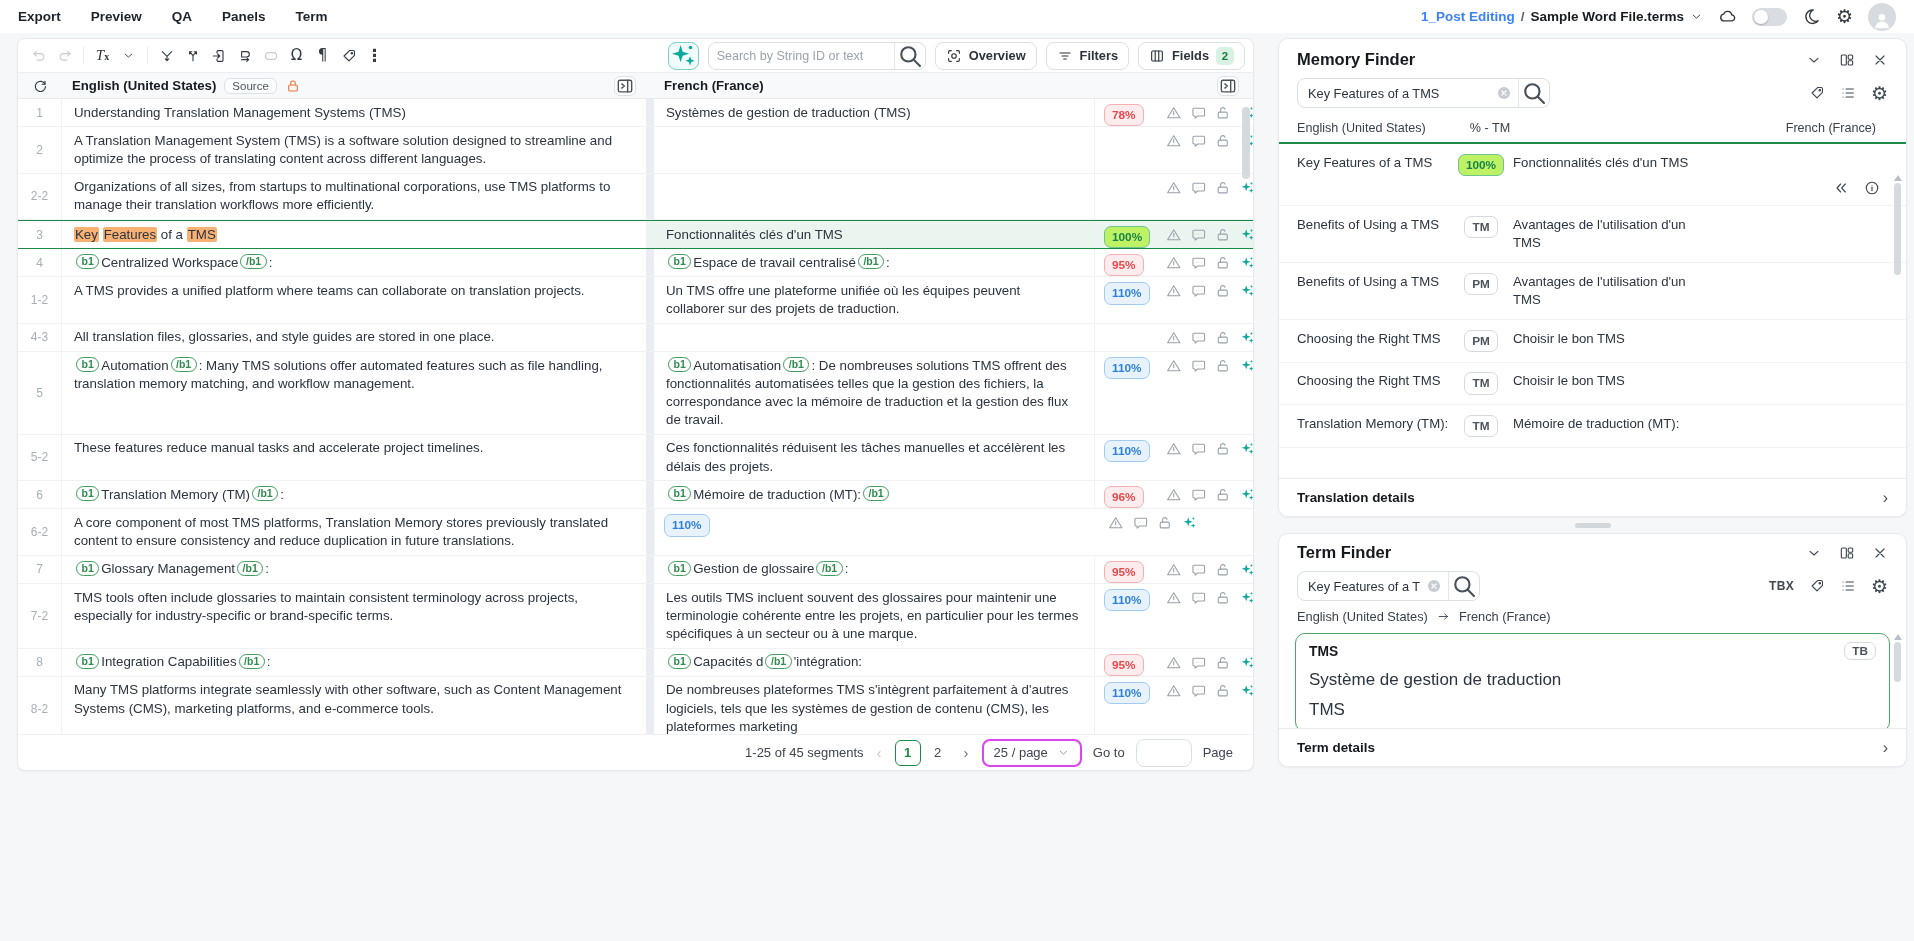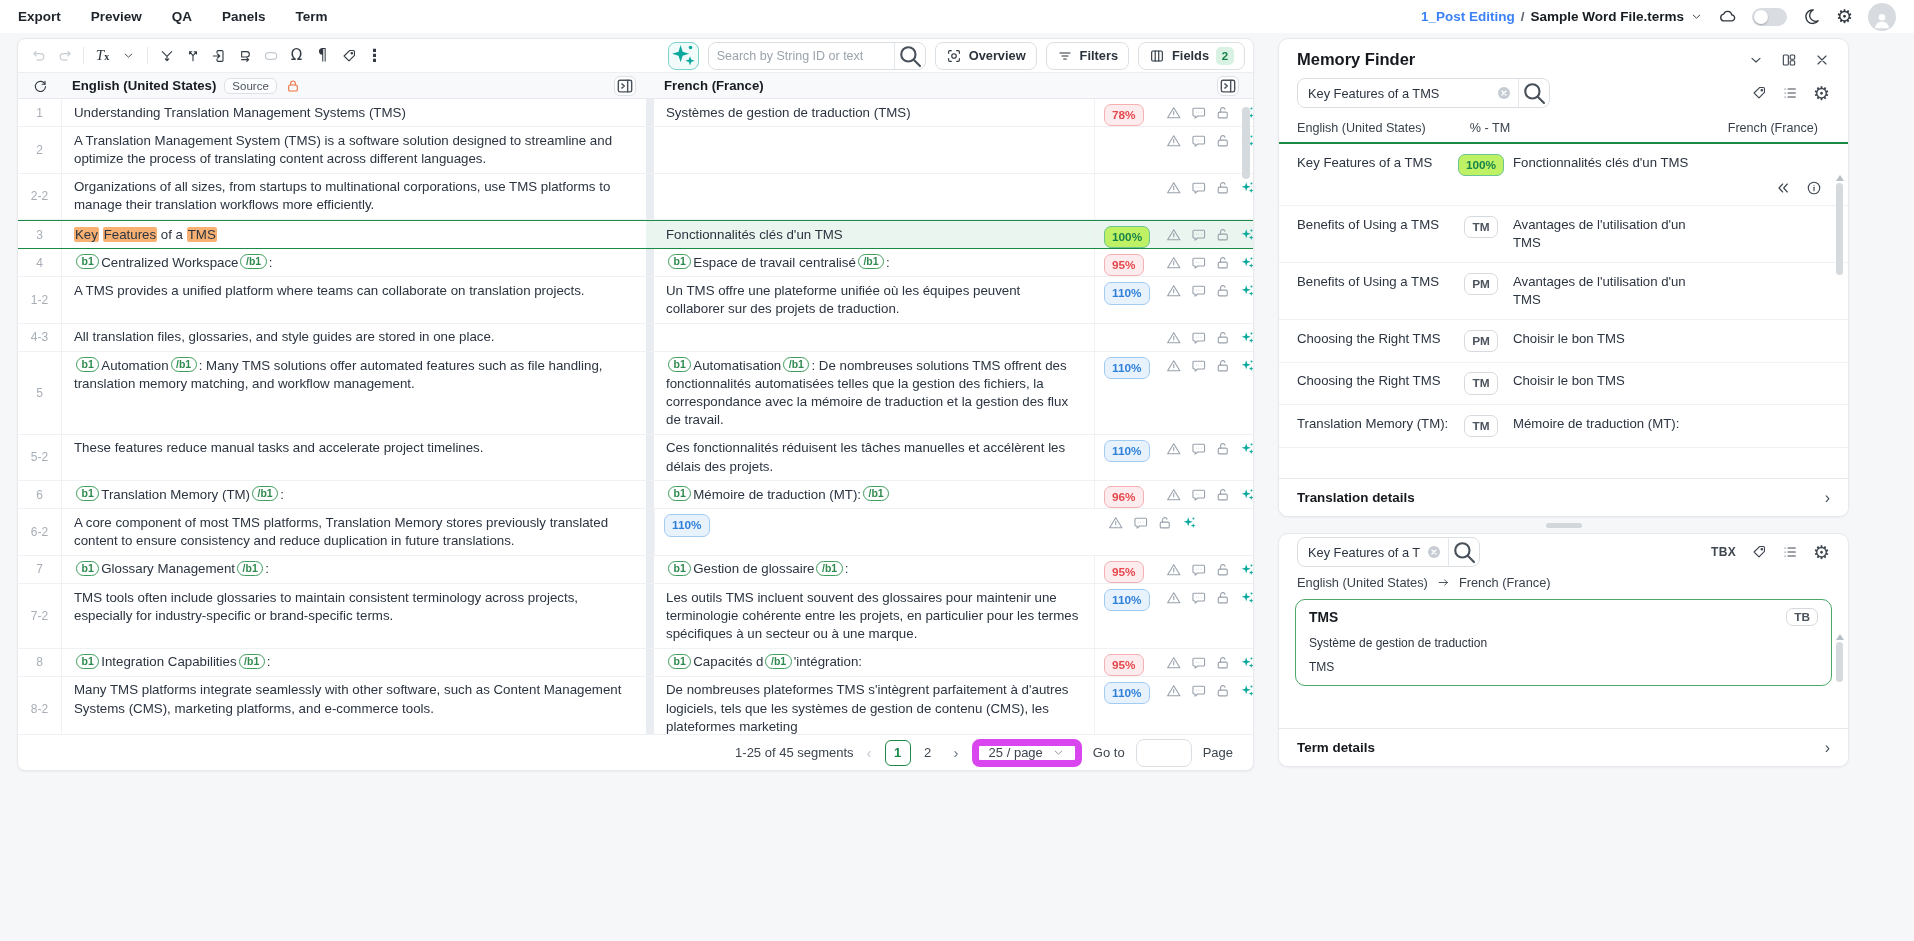--- a/index.html
+++ b/index.html
@@ -82,25 +82,25 @@
   .tag { display:inline-block; border:1px solid #3f9d5e; color:#2e8a4d; background:#fff; border-radius:8px; font-size:10.5px; font-weight:700; line-height:13px; padding:0 4.5px; margin:0 2px; vertical-align:1.5px; cursor:pointer; }
   .vscroll { position:absolute; right:3px; top:5px; width:8px; height:96%; }
   .vthumb { width:8px; height:72px; border-radius:4px; background:#d5dade; }
 
   
   .pagebar { height:36px; border-top:1px solid #eff1f4; display:flex; align-items:center; justify-content:flex-end; gap:11px; padding:0 20px; font-size:13px; color:#3e4650; flex:none; }
   .pchev { font-size:15px; color:#6b7480; cursor:pointer; padding:0 2px; }
   .pchev.dis { color:#c3c8cf; }
   .pnum { min-width:26px; height:26px; display:flex; align-items:center; justify-content:center; border-radius:6px; cursor:pointer; }
   .pnum.cur { border:1px solid #1b8a47; color:#1b8a47; font-weight:700; }
-  .psel { height:28px; border:7px solid #d946ef; border-radius:8px; display:flex; align-items:center; gap:9px; padding:0 10px; cursor:pointer; color:#3e4650; }
+  .psel { height:28px; border:2px solid #d946ef; border-radius:8px; display:flex; align-items:center; gap:9px; padding:0 10px; cursor:pointer; color:#3e4650; }
   .ginput { width:56px; height:28px; border:1px solid #dadfe4; border-radius:8px; outline:none; font-family:inherit; font-size:13px; padding:0 8px; }
 
   
-  .side { width:571px; display:flex; flex-direction:column; }
+  .side { width:629px; display:flex; flex-direction:column; }
   .panel { background:#fff; border:1px solid #e7e9ed; border-radius:10px; box-shadow:0 1px 2px rgba(16,24,40,.05); position:relative; overflow:hidden; }
   .panel.memory { height:479px; }
   .panel.term { height:234px; }
   .phead { display:flex; align-items:center; padding:11px 18px 6px; }
   .ptitle { font-size:16.5px; font-weight:700; color:#15191e; }
   .phicons { margin-left:auto; display:flex; gap:17px; color:#3e4650; align-items:center; }
   .phicons .icn { cursor:pointer; }
   .psearchrow { display:flex; align-items:center; padding:3px 18px 8px; }
   .pinput { height:30px; border:1px solid #dadfe4; border-radius:8px; display:flex; align-items:center; overflow:hidden; }
   .pinput input { border:none; outline:none; font-size:12.8px; padding:0 6px 0 10px; color:#2b3440; font-family:inherit; }
@@ -127,21 +127,21 @@
   .pthumb { width:7px; background:#d5dade; border-radius:4px; }
 
   .divhandle { height:16px; display:flex; align-items:center; justify-content:center; flex:none; }
   .pill { width:36px; height:5px; border-radius:3px; background:#d2d7dc; cursor:row-resize; }
 
   .langrow { display:flex; align-items:center; gap:9px; padding:2px 18px 7px; font-size:12.8px; color:#39424c; }
   .tcard { margin:2px 16px 0 16px; border:1.5px solid #4aa968; border-radius:10px; padding:8px 13px 11px; cursor:pointer; }
   .tcardrow { display:flex; align-items:center; }
   .tterm { font-size:13.8px; font-weight:700; color:#15191e; }
   .tcardrow .mbadge { margin-left:auto; }
-  .ttrans { font-size:12px; color:#2b3440; padding-top:10px; }
+  .ttrans { font-size:17px; color:#2b3440; padding-top:10px; }
 </style>
 </head>
 <body>
 
 <header class="topbar">
   <nav class="menus" id="menus">
       <div class="menu-item">Export</div>
       <div class="menu-item">Preview</div>
       <div class="menu-item">QA</div>
       <div class="menu-item">Panels</div>
@@ -1088,20 +1088,42 @@
         <span class="tri-up"></span>
           <span class="pthumb" style="height:92px;"></span>
       </div>
     </section>
 
     <div class="divhandle">
         <span class="pill"></span>
       </div>
 
     <section class="panel term">
+      <div class="phead" style="padding-top:9px;">
+        <span class="ptitle">Term Finder</span>
+        <span class="phicons">
+          <span class="icn">
+              <svg viewBox="0 0 24 24" fill="none" stroke="currentColor" stroke-width="1.7" stroke-linecap="round" stroke-linejoin="round">
+                <path d="M6 9.5 l6 5.5 6 -5.5"></path>
+              </svg>
+            </span>
+          <span class="icn">
+              <svg viewBox="0 0 24 24" fill="none" stroke="currentColor" stroke-width="1.7" stroke-linecap="round" stroke-linejoin="round">
+                <rect x="3.5" y="4.5" width="7.5" height="15" rx="1.5"></rect>
+                <rect x="13.8" y="4.5" width="6.7" height="6.4" rx="1.5"></rect>
+                <rect x="13.8" y="13.1" width="6.7" height="6.4" rx="1.5"></rect>
+              </svg>
+            </span>
+          <span class="icn">
+              <svg viewBox="0 0 24 24" fill="none" stroke="currentColor" stroke-width="1.7" stroke-linecap="round" stroke-linejoin="round">
+                <path d="M6 6 L18 18 M18 6 L6 18"></path>
+              </svg>
+            </span>
+        </span>
+      </div>
       <div class="psearchrow" style="padding-bottom:6px;">
         <div class="pinput">
           <input style="width: 128px;" value="Key Features of a TMS">
           <span class="icn pclear">
               <svg viewBox="0 0 24 24" fill="none" stroke="currentColor" stroke-width="1.7" stroke-linecap="round" stroke-linejoin="round">
                 <circle cx="12" cy="12" r="9" fill="#c7ccd2" stroke="none"></circle>
                 <path d="M8.9 8.9 L15.1 15.1 M15.1 8.9 L8.9 15.1" stroke="#fff" stroke-width="2"></path>
               </svg>
             </span>
           <span class="sdiv"></span>

